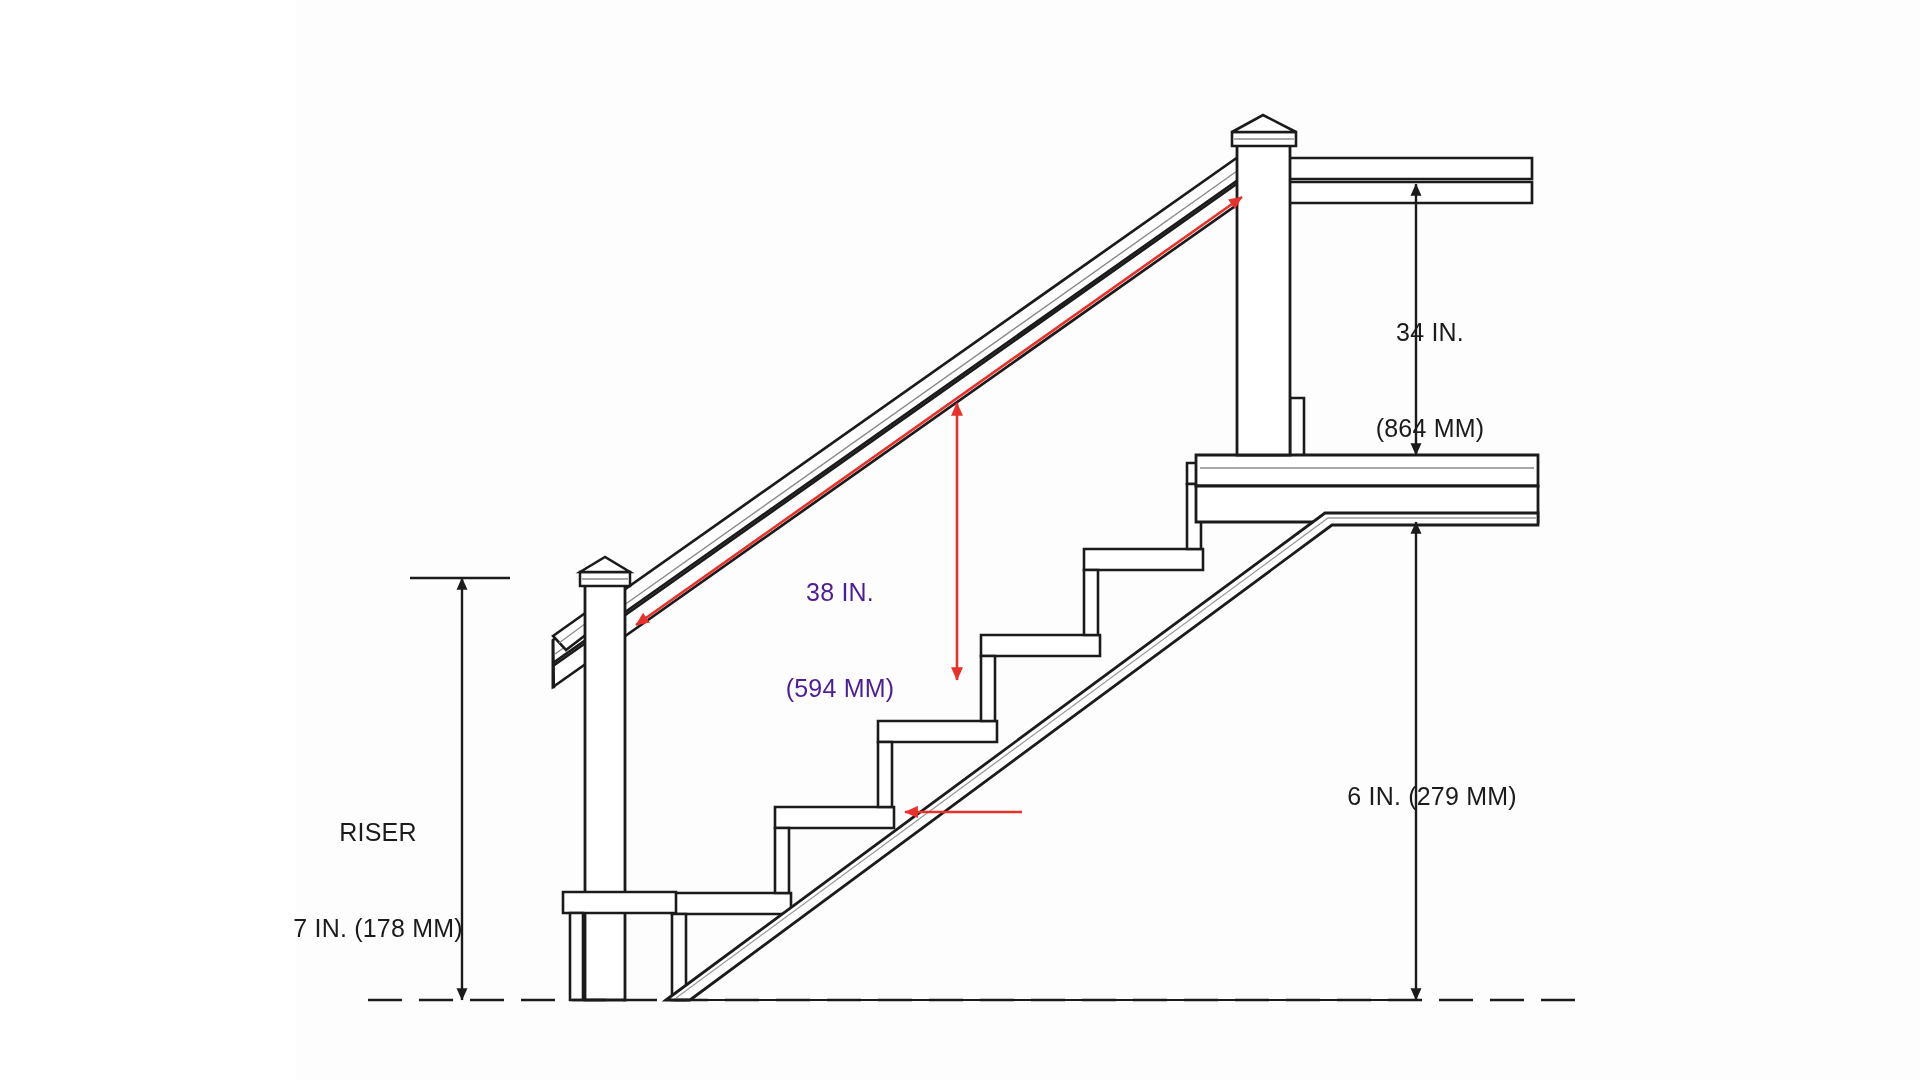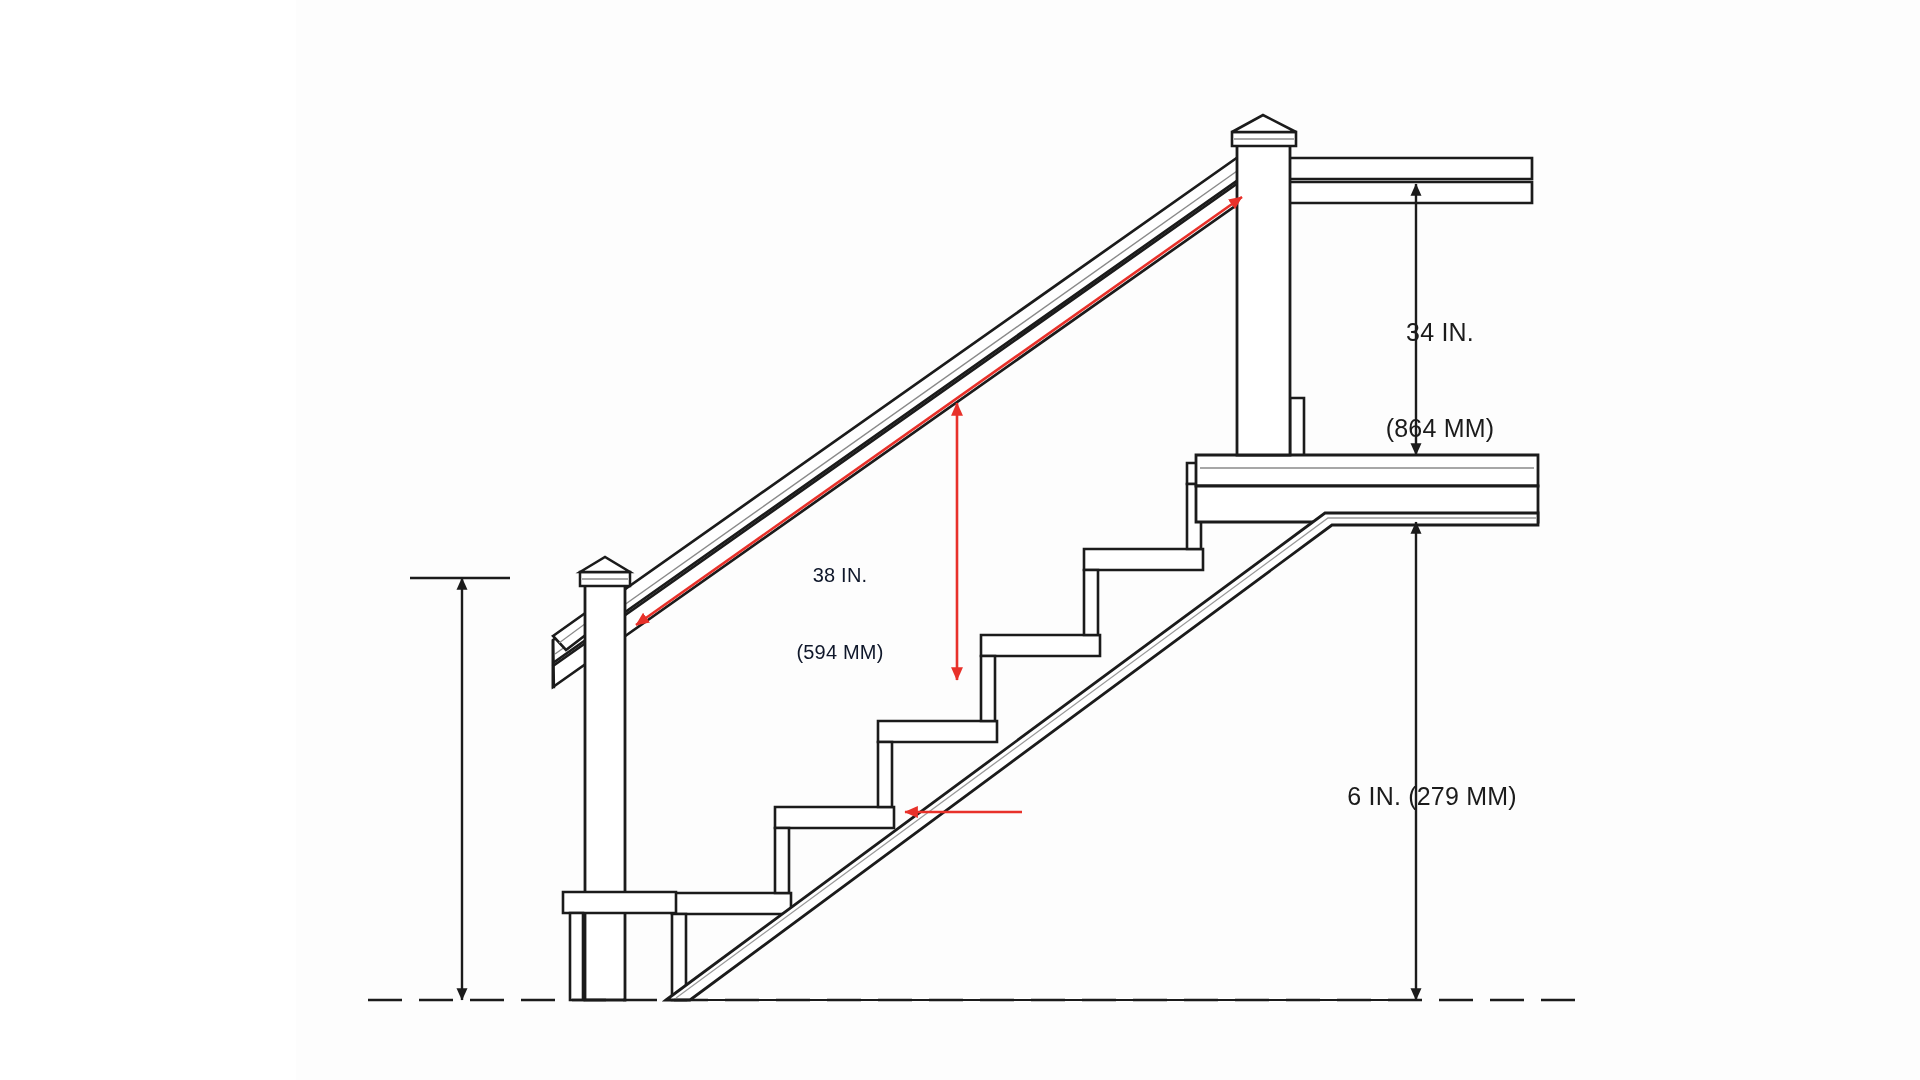--- a/index.html
+++ b/index.html
@@ -38,25 +38,25 @@
     text-align: center;
     line-height: 1.28;
     white-space: pre;
     letter-spacing: 0.2px;
   }
   .dim-black {
     color: #1b1b1b;
     font-size: 25px;
   }
   .dim-red {
-    color: #0f172a;
-    font-size: 20px;
+    color: #4c1d95;
+    font-size: 25px;
   }
   #label-riser   { left: 178px; top: 752px; width: 400px; }
-  #label-34      { left: 1240px; top: 252px; width: 380px; padding-left: 10px; }
+  #label-34      { left: 1240px; top: 252px; width: 380px; }
   #label-38      { left: 700px; top: 512px; width: 280px; }
   #label-tread   { left: 1222px; top: 716px; width: 420px; }
   #label-max4    { left: 1030px; top: 783px; width: 300px; text-align: left; }
 </style>
 </head>
 <body>
 
 <div id="page">
 
   <div id="content-area"></div>
@@ -155,20 +155,24 @@
     <line x1="1416" y1="522" x2="1416" y2="1000" stroke="#1b1b1b" stroke-width="2.4" marker-start="url(#arrowBlack)" marker-end="url(#arrowBlack)"></line>
 
     <line x1="957" y1="403" x2="957" y2="680" stroke="#e8312a" stroke-width="2.6" marker-start="url(#arrowRed)" marker-end="url(#arrowRed)"></line>
 
     <line x1="636" y1="625" x2="1242" y2="197" stroke="#e8312a" stroke-width="2.6" marker-start="url(#arrowRed)" marker-end="url(#arrowRed)"></line>
 
     <line x1="1022" y1="812" x2="905" y2="812" stroke="#e8312a" stroke-width="2.6" marker-end="url(#arrowRed)"></line>
 
   </svg>
 
+  <div class="dim-label dim-black" id="label-riser">
+    <div>RISER</div>
+    <div>7 IN. (178 MM)</div>
+  </div>
 
   <div class="dim-label dim-black" id="label-34">
     <div>34 IN.</div>
     <div>(864 MM)</div>
   </div>
 
   <div class="dim-label dim-red" id="label-38">
     <div>38 IN.</div>
     <div>(594 MM)</div>
   </div>

